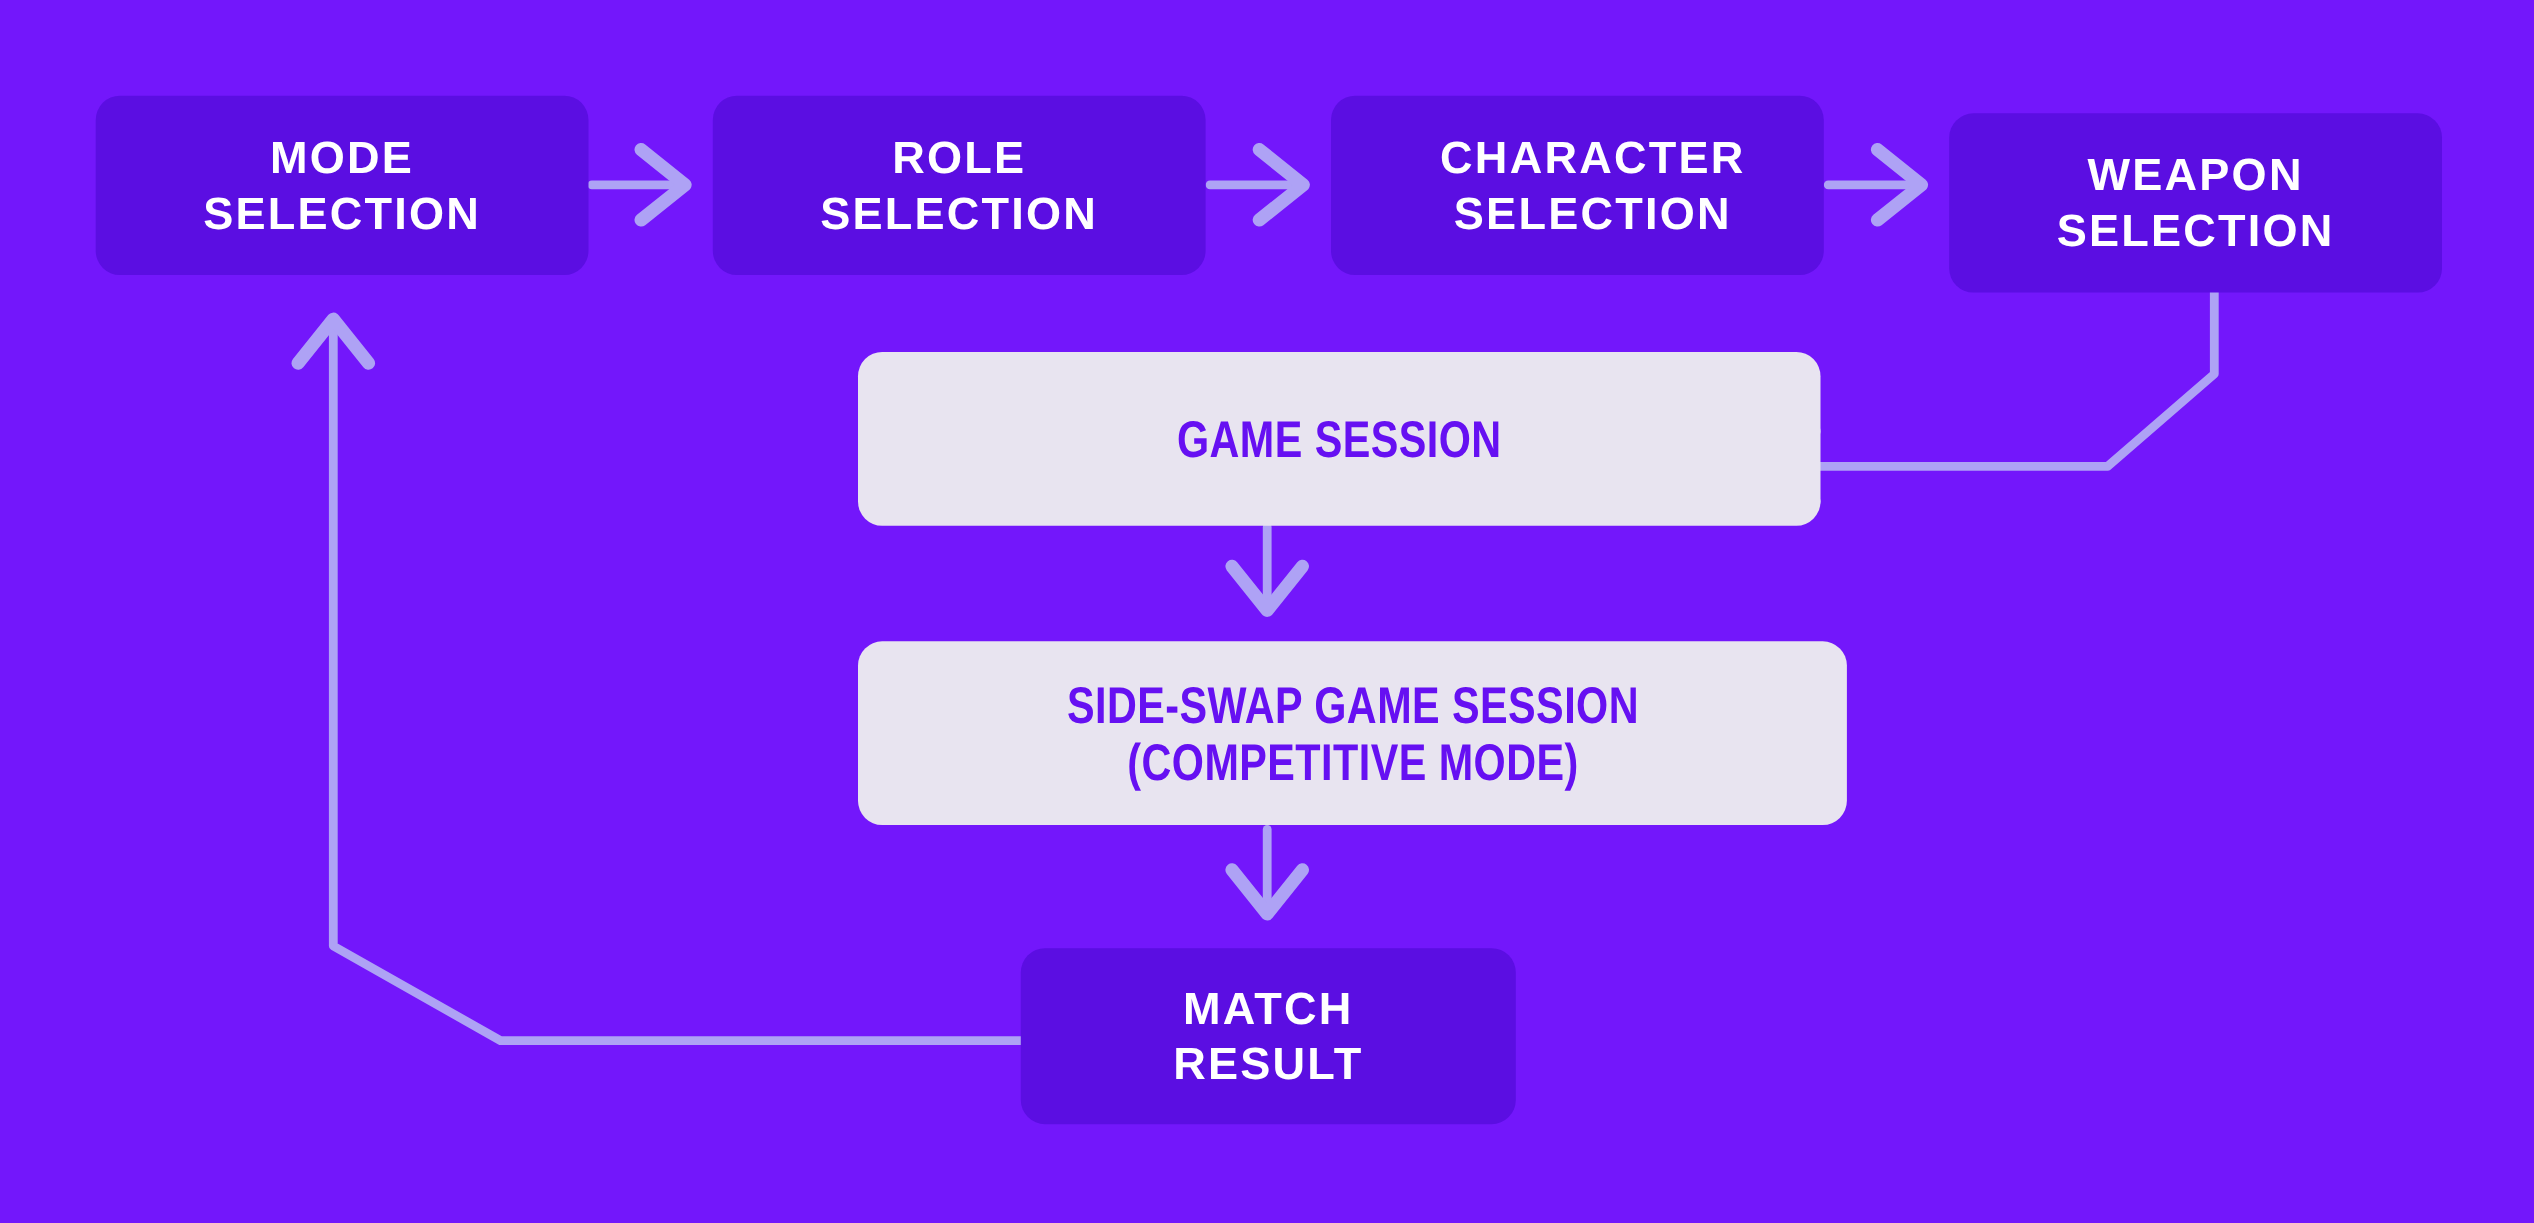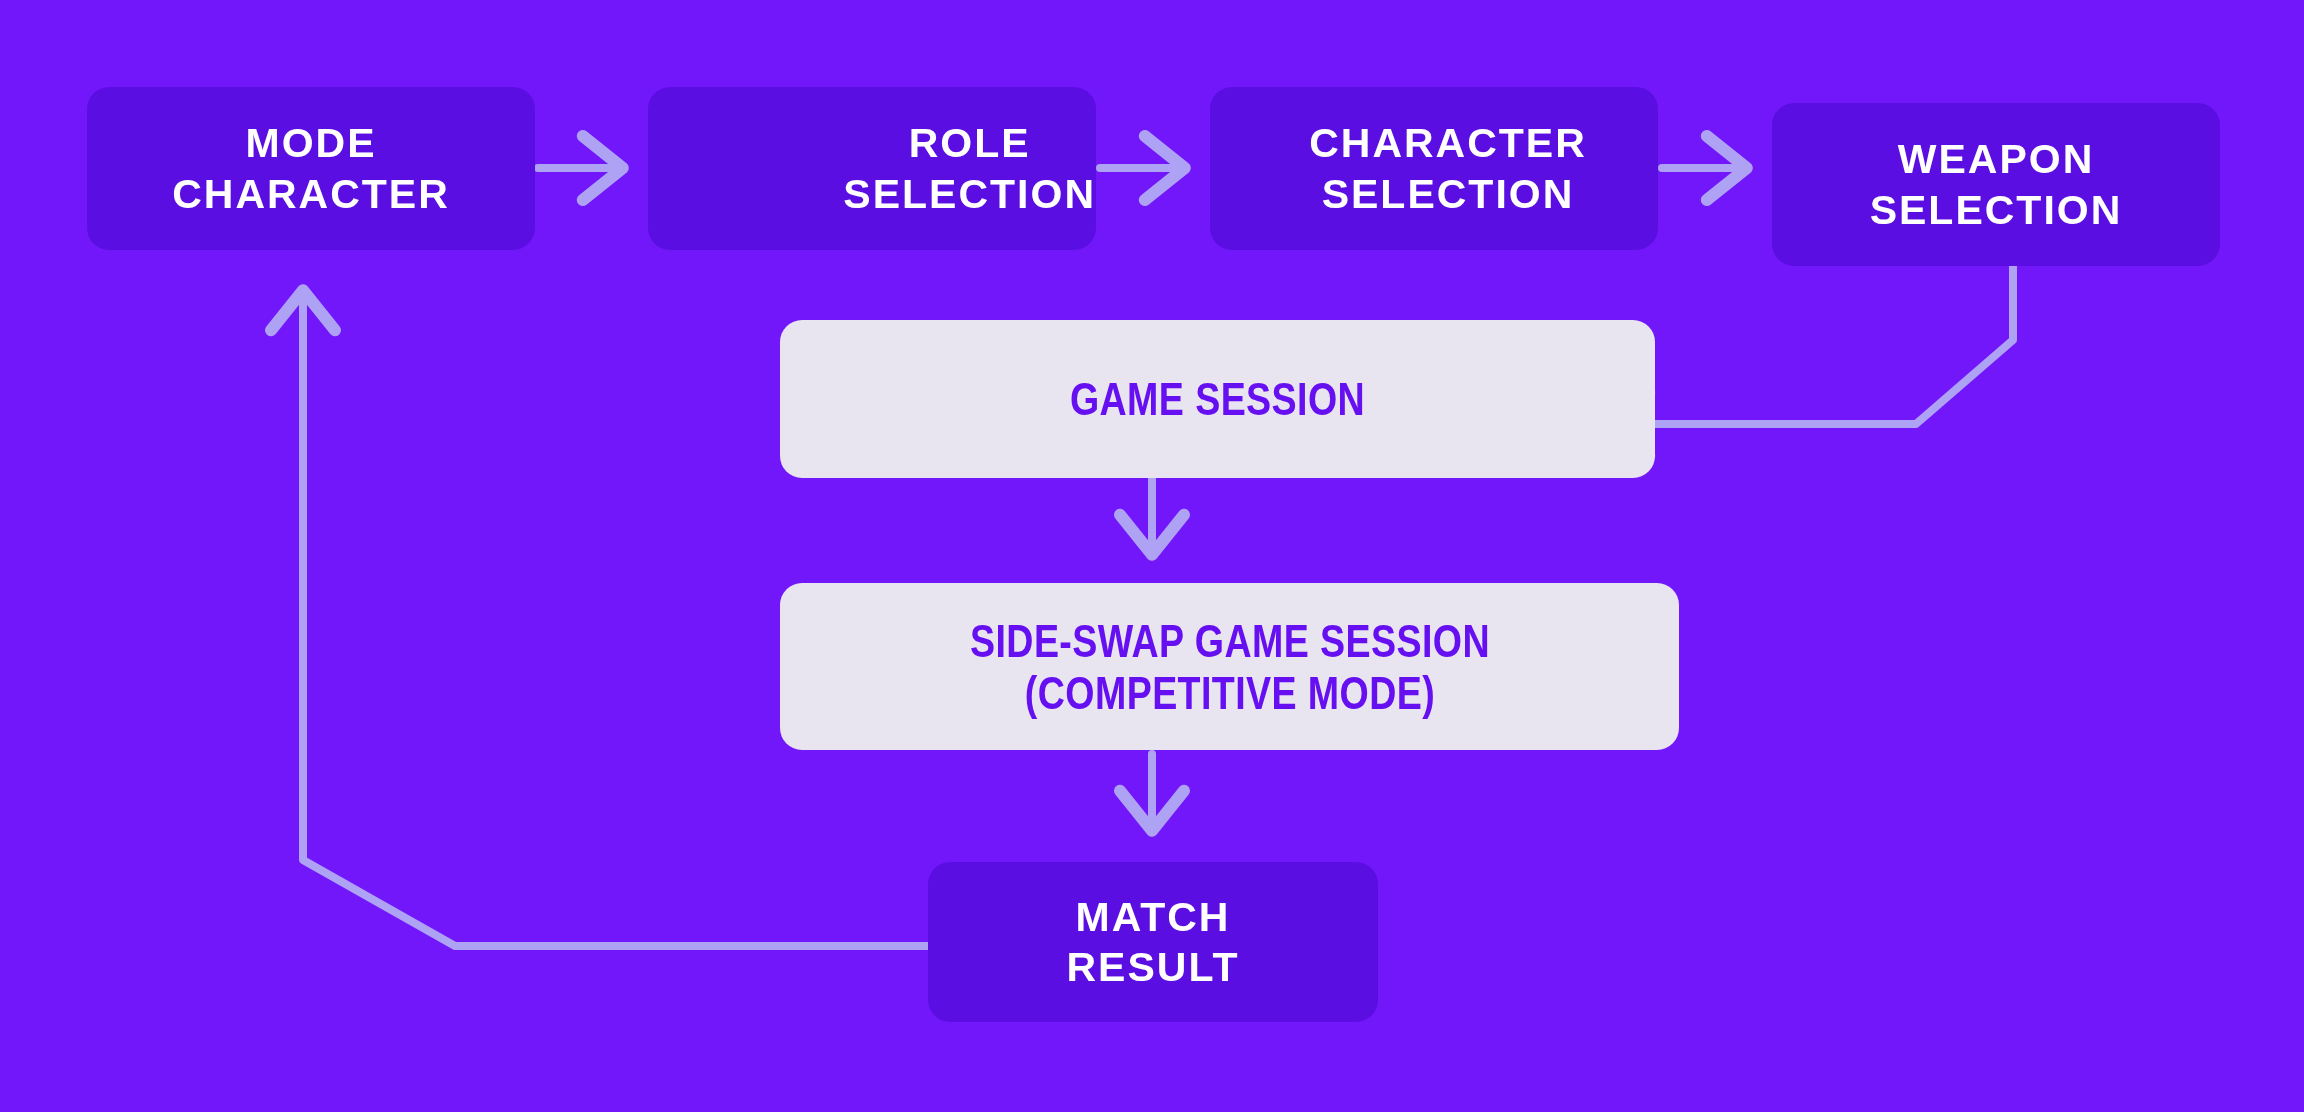--- a/index.html
+++ b/index.html
@@ -93,24 +93,24 @@
       <path d="M 1662 168 L 1742 168" marker-end="url(#ah-r)"></path>
       <path d="M 2013 254 L 2013 340 L 1916 424 L 1614 424" marker-end="url(#ah-l)"></path>
       <path d="M 1152 479 L 1152 550" marker-end="url(#ah-d)"></path>
       <path d="M 1152 754 L 1152 826" marker-end="url(#ah-d)"></path>
       <path d="M 928 946 L 455 946 L 303 860 L 303 295" marker-end="url(#ah-u)"></path>
     </g>
   </svg>
 
   <div class="node dark" style="left:87px; top:87px; width:448px; height:163px;">
     <span class="label">MODE
-CHARACTER</span>
+SELECTION</span>
   </div>
 
-  <div class="node dark" style="left:648px; top:87px; width:448px; height:163px;justify-content:flex-end;">
+  <div class="node dark" style="left:648px; top:87px; width:448px; height:163px;">
     <span class="label">ROLE
 SELECTION</span>
   </div>
 
   <div class="node dark" style="left:1210px; top:87px; width:448px; height:163px;padding-left:28px;">
     <span class="label">CHARACTER
 SELECTION</span>
   </div>
 
   <div class="node dark" style="left:1772px; top:103px; width:448px; height:163px;">

